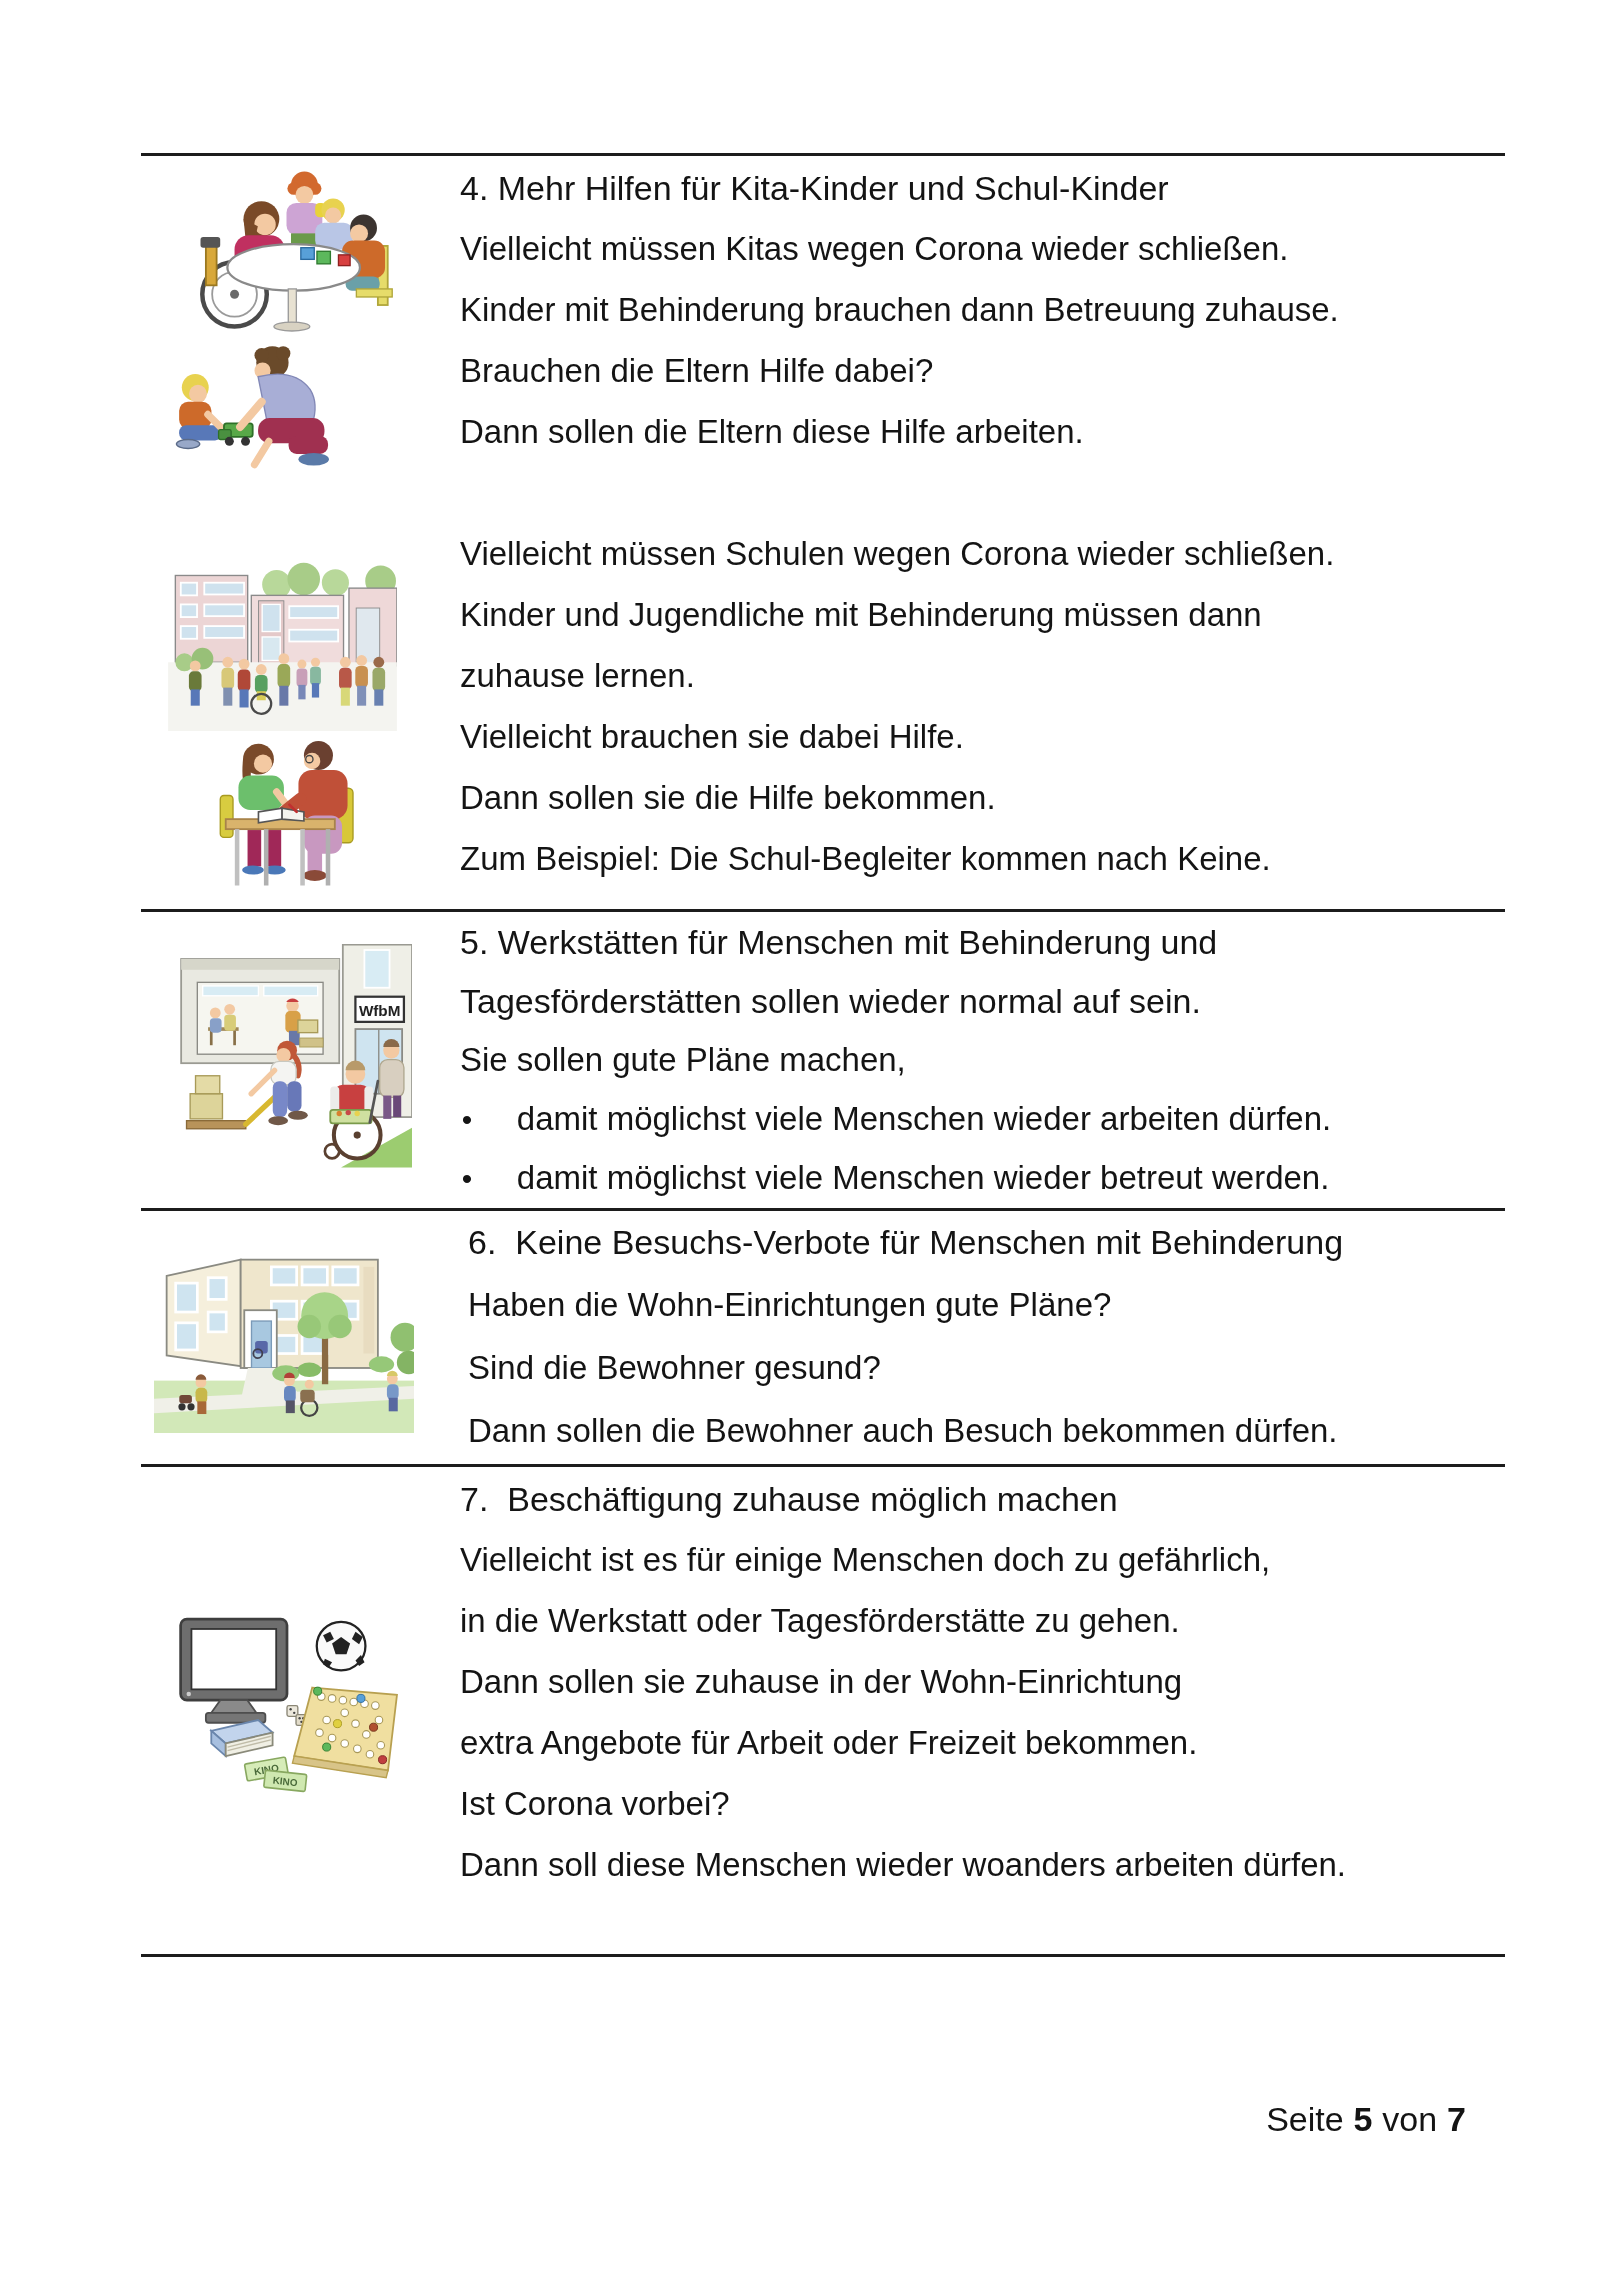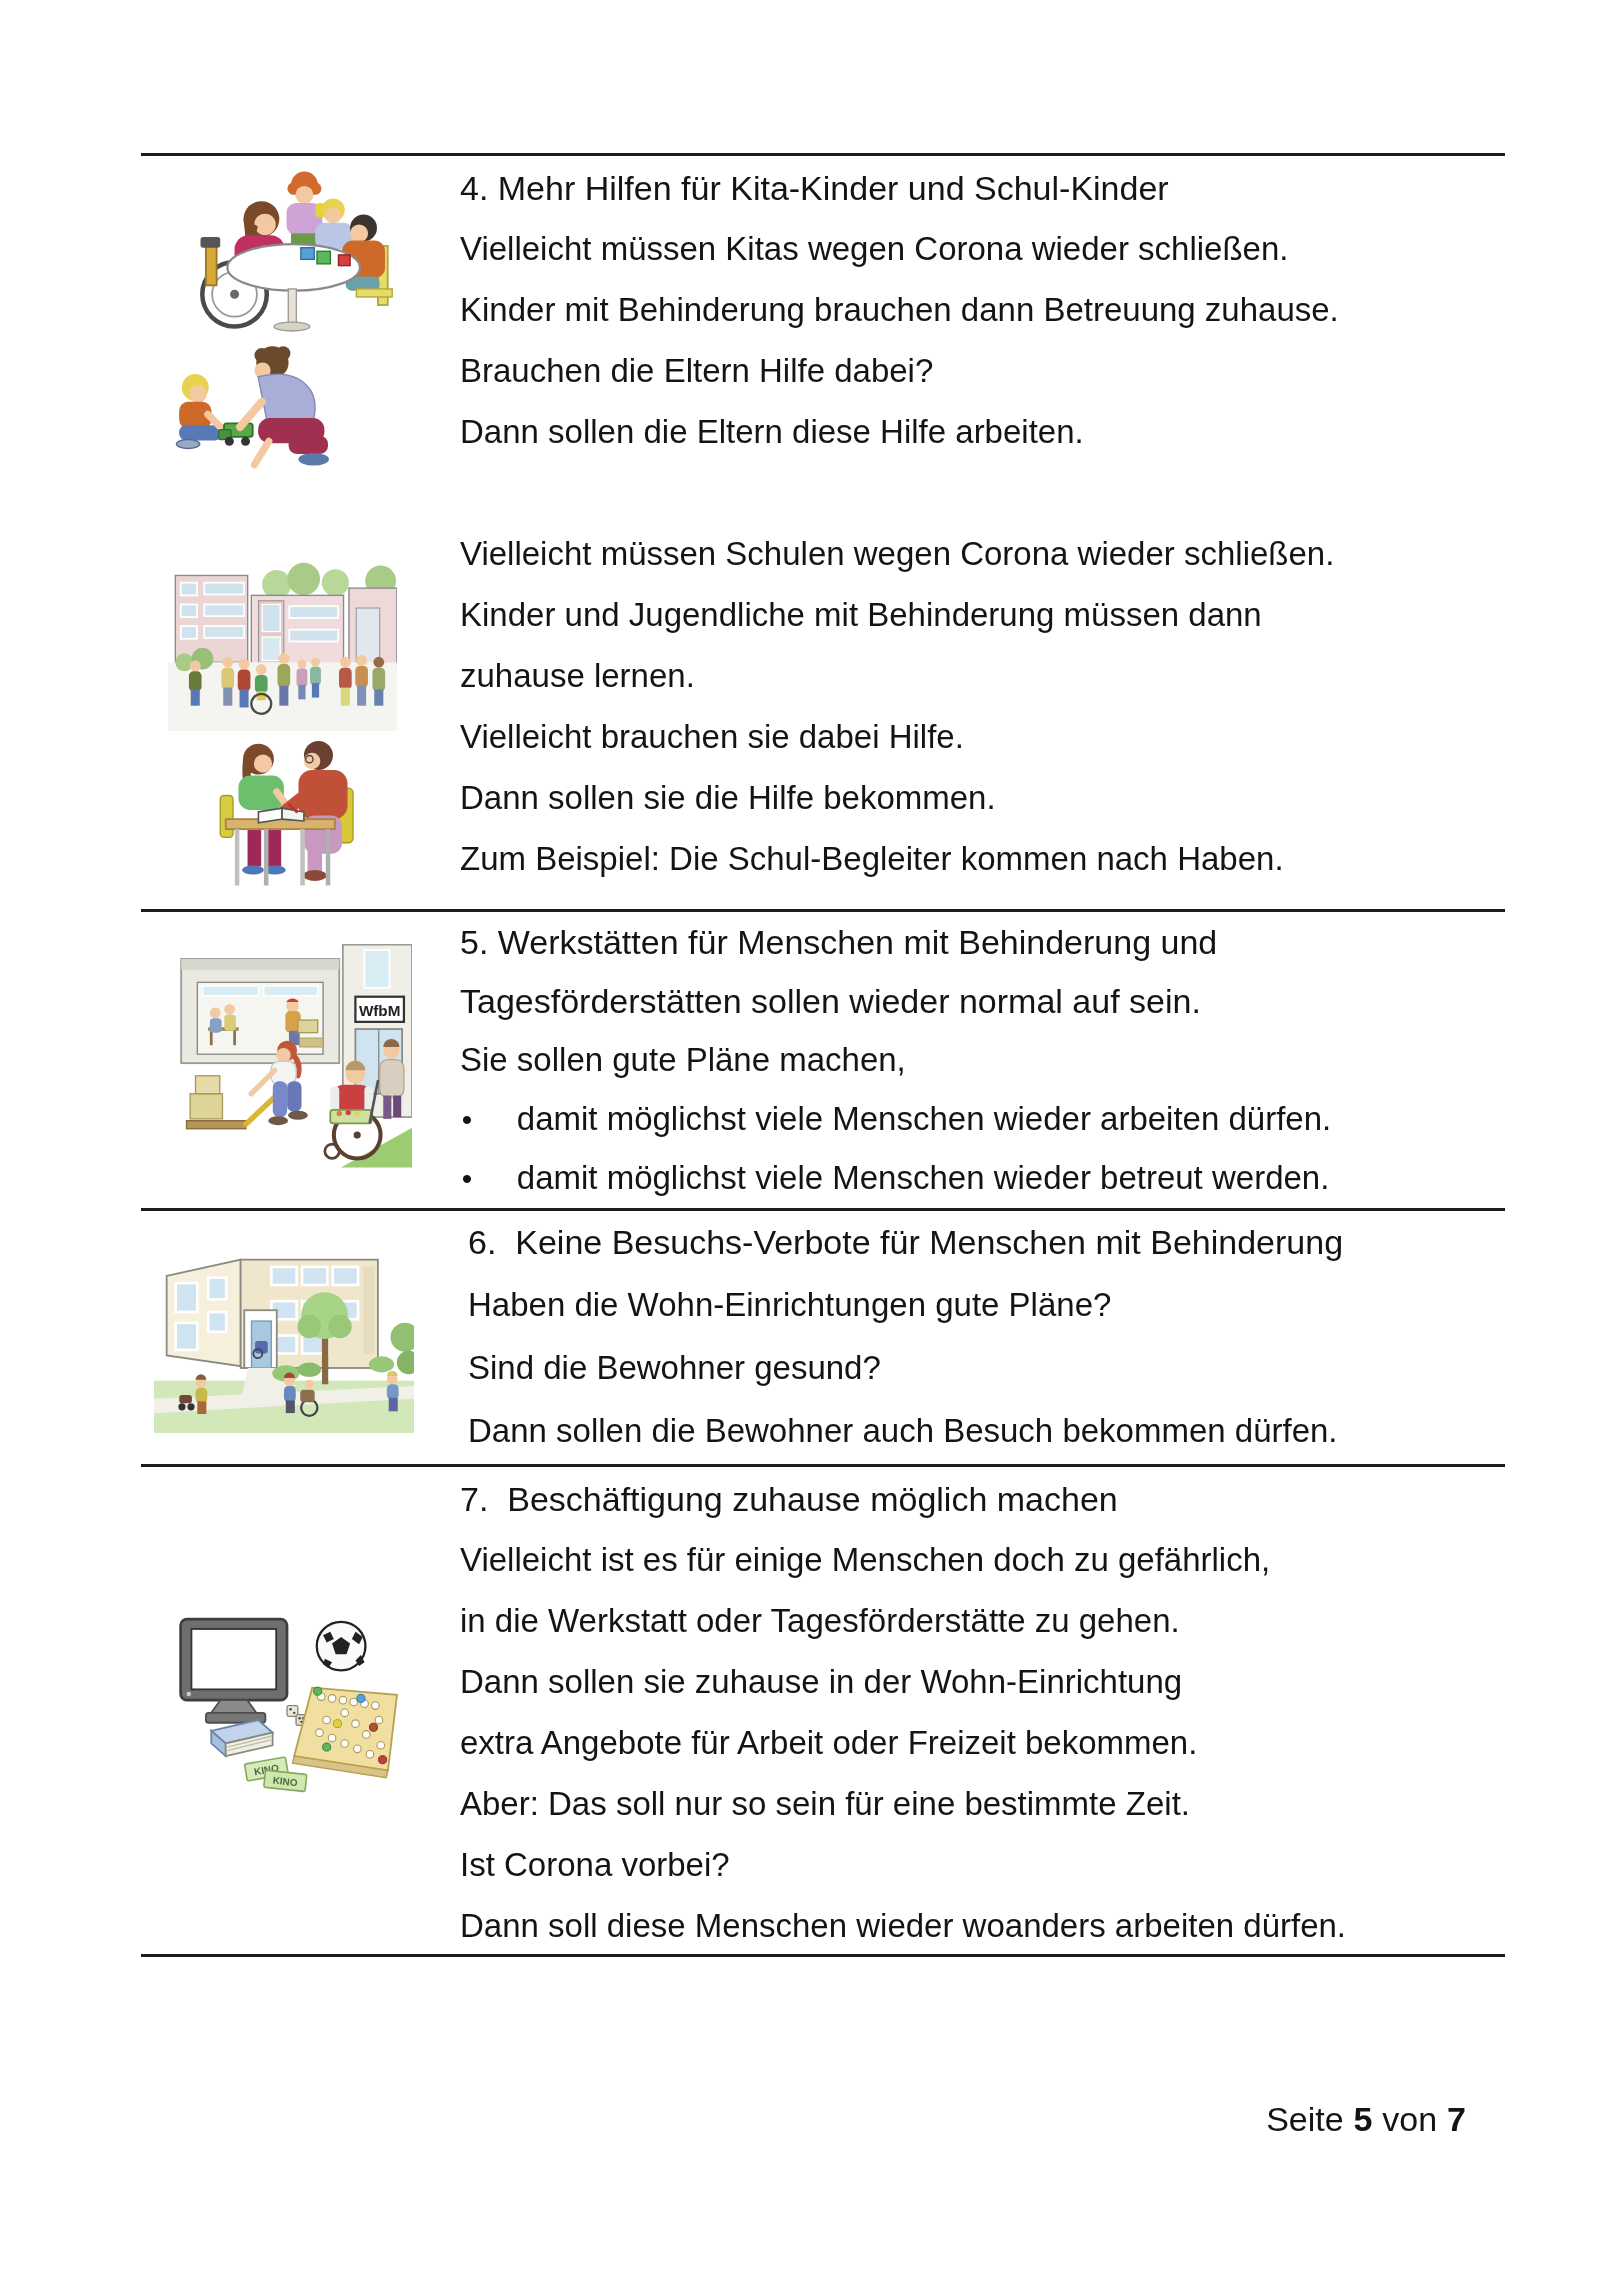--- a/index.html
+++ b/index.html
@@ -37,21 +37,21 @@
   <div class="line">Vielleicht müssen Kitas wegen Corona wieder schließen.</div>
   <div class="line">Kinder mit Behinderung brauchen dann Betreuung zuhause.</div>
   <div class="line">Brauchen die Eltern Hilfe dabei?</div>
   <div class="line">Dann sollen die Eltern diese Hilfe arbeiten.</div>
   <div class="line"></div>
   <div class="line">Vielleicht müssen Schulen wegen Corona wieder schließen.</div>
   <div class="line">Kinder und Jugendliche mit Behinderung müssen dann</div>
   <div class="line">zuhause lernen.</div>
   <div class="line">Vielleicht brauchen sie dabei Hilfe.</div>
   <div class="line">Dann sollen sie die Hilfe bekommen.</div>
-  <div class="line">Zum Beispiel: Die Schul-Begleiter kommen nach Haben.</div>
+  <div class="line">Zum Beispiel: Die Schul-Begleiter kommen nach Keine.</div>
 </div>
 
 <div class="textcol s5" style="top:913px">
   <div class="line heading">5. Werkstätten für Menschen mit Behinderung und</div>
   <div class="line heading">Tagesförderstätten sollen wieder normal auf sein.</div>
   <div class="line">Sie sollen gute Pläne machen,</div>
   <div class="line bullet-line">
     <span class="bullet-mark">•</span>
     <span>damit möglichst viele Menschen wieder arbeiten dürfen.</span>
   </div>
@@ -67,21 +67,20 @@
   <div class="line">Sind die Bewohner gesund?</div>
   <div class="line">Dann sollen die Bewohner auch Besuch bekommen dürfen.</div>
 </div>
 
 <div class="textcol" style="top:1469px">
   <div class="line heading">7.  Beschäftigung zuhause möglich machen</div>
   <div class="line">Vielleicht ist es für einige Menschen doch zu gefährlich,</div>
   <div class="line">in die Werkstatt oder Tagesförderstätte zu gehen.</div>
   <div class="line">Dann sollen sie zuhause in der Wohn-Einrichtung</div>
   <div class="line">extra Angebote für Arbeit oder Freizeit bekommen.</div>
-  <div class="line">Aber: Das soll nur so sein für eine bestimmte Zeit.</div>
   <div class="line">Ist Corona vorbei?</div>
   <div class="line">Dann soll diese Menschen wieder woanders arbeiten dürfen.</div>
 </div>
 
 <svg class="illu" style="left:179px;top:161px" width="215" height="177" viewBox="0 0 240 196">
   <g>
     <circle cx="62" cy="148" r="36" fill="none" stroke="#4a4a4a" stroke-width="5"></circle>
     <circle cx="62" cy="148" r="25" fill="none" stroke="#9a9a9a" stroke-width="2"></circle>
     <circle cx="62" cy="148" r="5" fill="#6a6a6a"></circle>
     <rect x="30" y="92" width="12" height="46" fill="#d8a83a" stroke="#9a7820" stroke-width="2"></rect>

